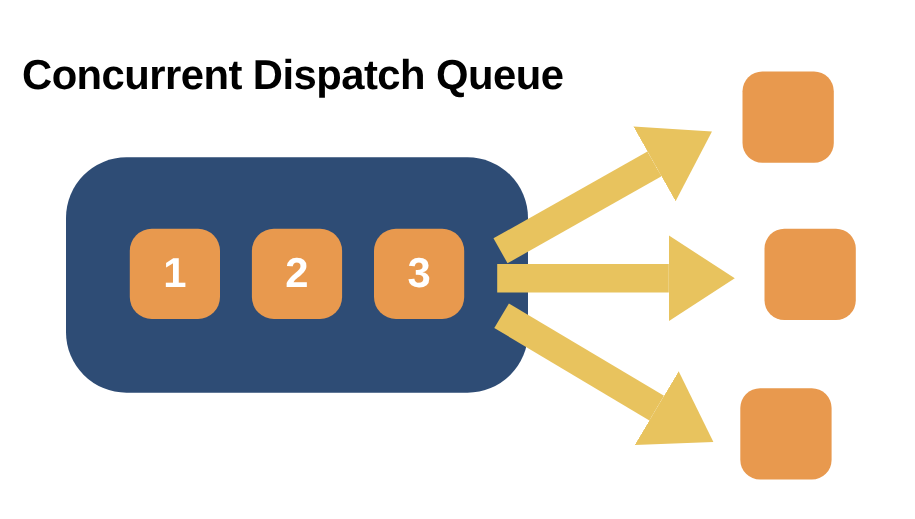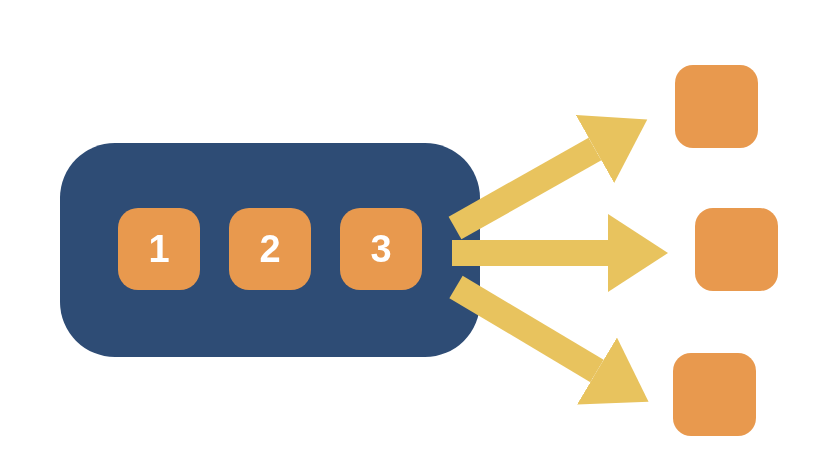--- a/index.html
+++ b/index.html
@@ -78,20 +78,21 @@
     pointer-events: none;
   }
   .arrow-line { stroke: var(--arrow-fill); stroke-width: 26; }
   .arrow-head-shape { fill: var(--arrow-fill); }
 </style>
 </head>
 <body>
 
 <div class="canvas">
 
+  <h1 class="diagram-title">Concurrent Dispatch Queue</h1>
 
   <div class="queue-box">
     <div class="task task-1">
       <span class="task-label">1</span>
     </div>
     <div class="task task-2">
       <span class="task-label">2</span>
     </div>
     <div class="task task-3">
       <span class="task-label">3</span>

